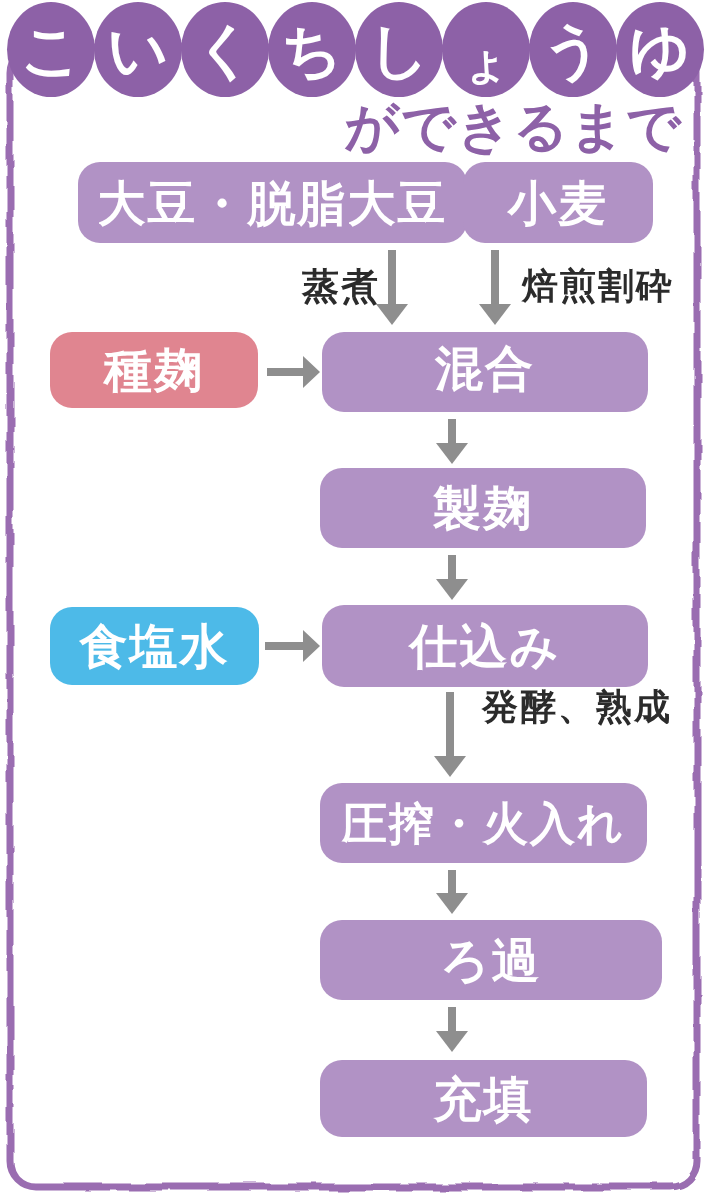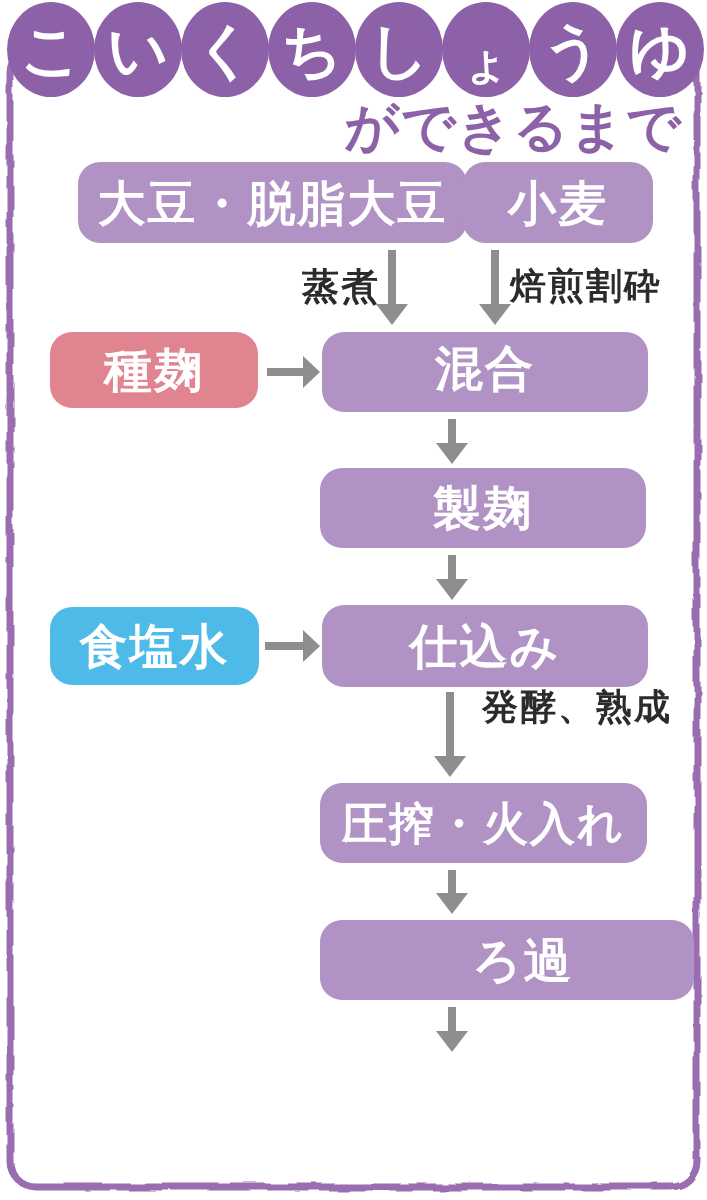--- a/index.html
+++ b/index.html
@@ -39,21 +39,21 @@
   .pink{background:var(--pink);}
   .blue{background:var(--blue);}
   .node.soybean  {left:46px; top:162px; width:389px;height:81px;margin-left:32px;}
   .node.wheat    {left:463px;top:162px; width:190px;height:81px;}
   .node.seedkoji {left:50px; top:332px; width:208px;height:76px;}
   .node.mixing   {left:322px;top:332px; width:326px;height:80px;font-family:Liberation Mono, monospace;}
   .node.kojimake {left:320px;top:468px; width:326px;height:80px;}
   .node.saltwater{left:50px; top:607px; width:209px;height:78px;}
   .node.prep     {left:322px;top:605px; width:326px;height:82px;}
   .node.press    {left:320px;top:783px; width:327px;height:80px;font-size:45px;}
-  .node.filter   {left:320px;top:920px; width:342px;height:80px;padding-left:32px;}
+  .node.filter   {left:320px;top:920px; width:342px;height:80px;}
   .node.fill     {left:320px;top:1060px;width:327px;height:77px;}
   
   .arrow-v{position:absolute;width:32px;transform:translateX(-50%);z-index:1;}
   .arrow-v .shaft{position:absolute;left:50%;transform:translateX(-50%);top:0;bottom:19px;width:8px;background:var(--arrow-gray);}
   .arrow-v .head{position:absolute;bottom:0;left:50%;transform:translateX(-50%);width:0;height:0;
     border-left:16px solid transparent;border-right:16px solid transparent;border-top:21px solid var(--arrow-gray);}
   .arrow-h{position:absolute;height:32px;transform:translateY(-50%);z-index:1;}
   .arrow-h .shaft{position:absolute;top:50%;transform:translateY(-50%);left:0;right:15px;height:8px;background:var(--arrow-gray);}
   .arrow-h .head{position:absolute;right:0;top:50%;transform:translateY(-50%);width:0;height:0;
     border-top:16px solid transparent;border-bottom:16px solid transparent;border-left:17px solid var(--arrow-gray);}
@@ -62,21 +62,21 @@
   .av-1{left:452px;top:419px;height:45px;}
   .av-2{left:452px;top:555px;height:45px;}
   .av-3{left:450px;top:692px;height:85px;}
   .av-4{left:452px;top:870px;height:44px;}
   .av-5{left:452px;top:1007px;height:45px;}
   .ah-a{left:267px;top:372px;width:53px;}
   .ah-b{left:265px;top:646px;width:55px;}
   
   .alabel{position:absolute;color:var(--label-dark);font-size:36px;line-height:1;letter-spacing:2px;z-index:1;}
   .lbl-steam{top:268px;right:327px;font-size:37px;}
-  .lbl-roast{top:268px;left:510px;}
+  .lbl-roast{top:268px;left:522px;}
   .lbl-ferment{top:689px;left:482px;}
 </style>
 </head>
 <body>
 
 <div class="stage">
 
   <svg class="frame-svg" width="707" height="1200" aria-hidden="true">
     <defs>
       <filter id="wobble" x="-5%" y="-5%" width="110%" height="110%">
@@ -164,14 +164,15 @@
   <div class="arrow-v av-4">
       <div class="shaft"></div>
       <div class="head"></div>
     </div>
   <div class="node purple filter">ろ過</div>
 
   <div class="arrow-v av-5">
       <div class="shaft"></div>
       <div class="head"></div>
     </div>
+  <div class="node purple fill">充填</div>
 
 </div>
 
 </body></html>

